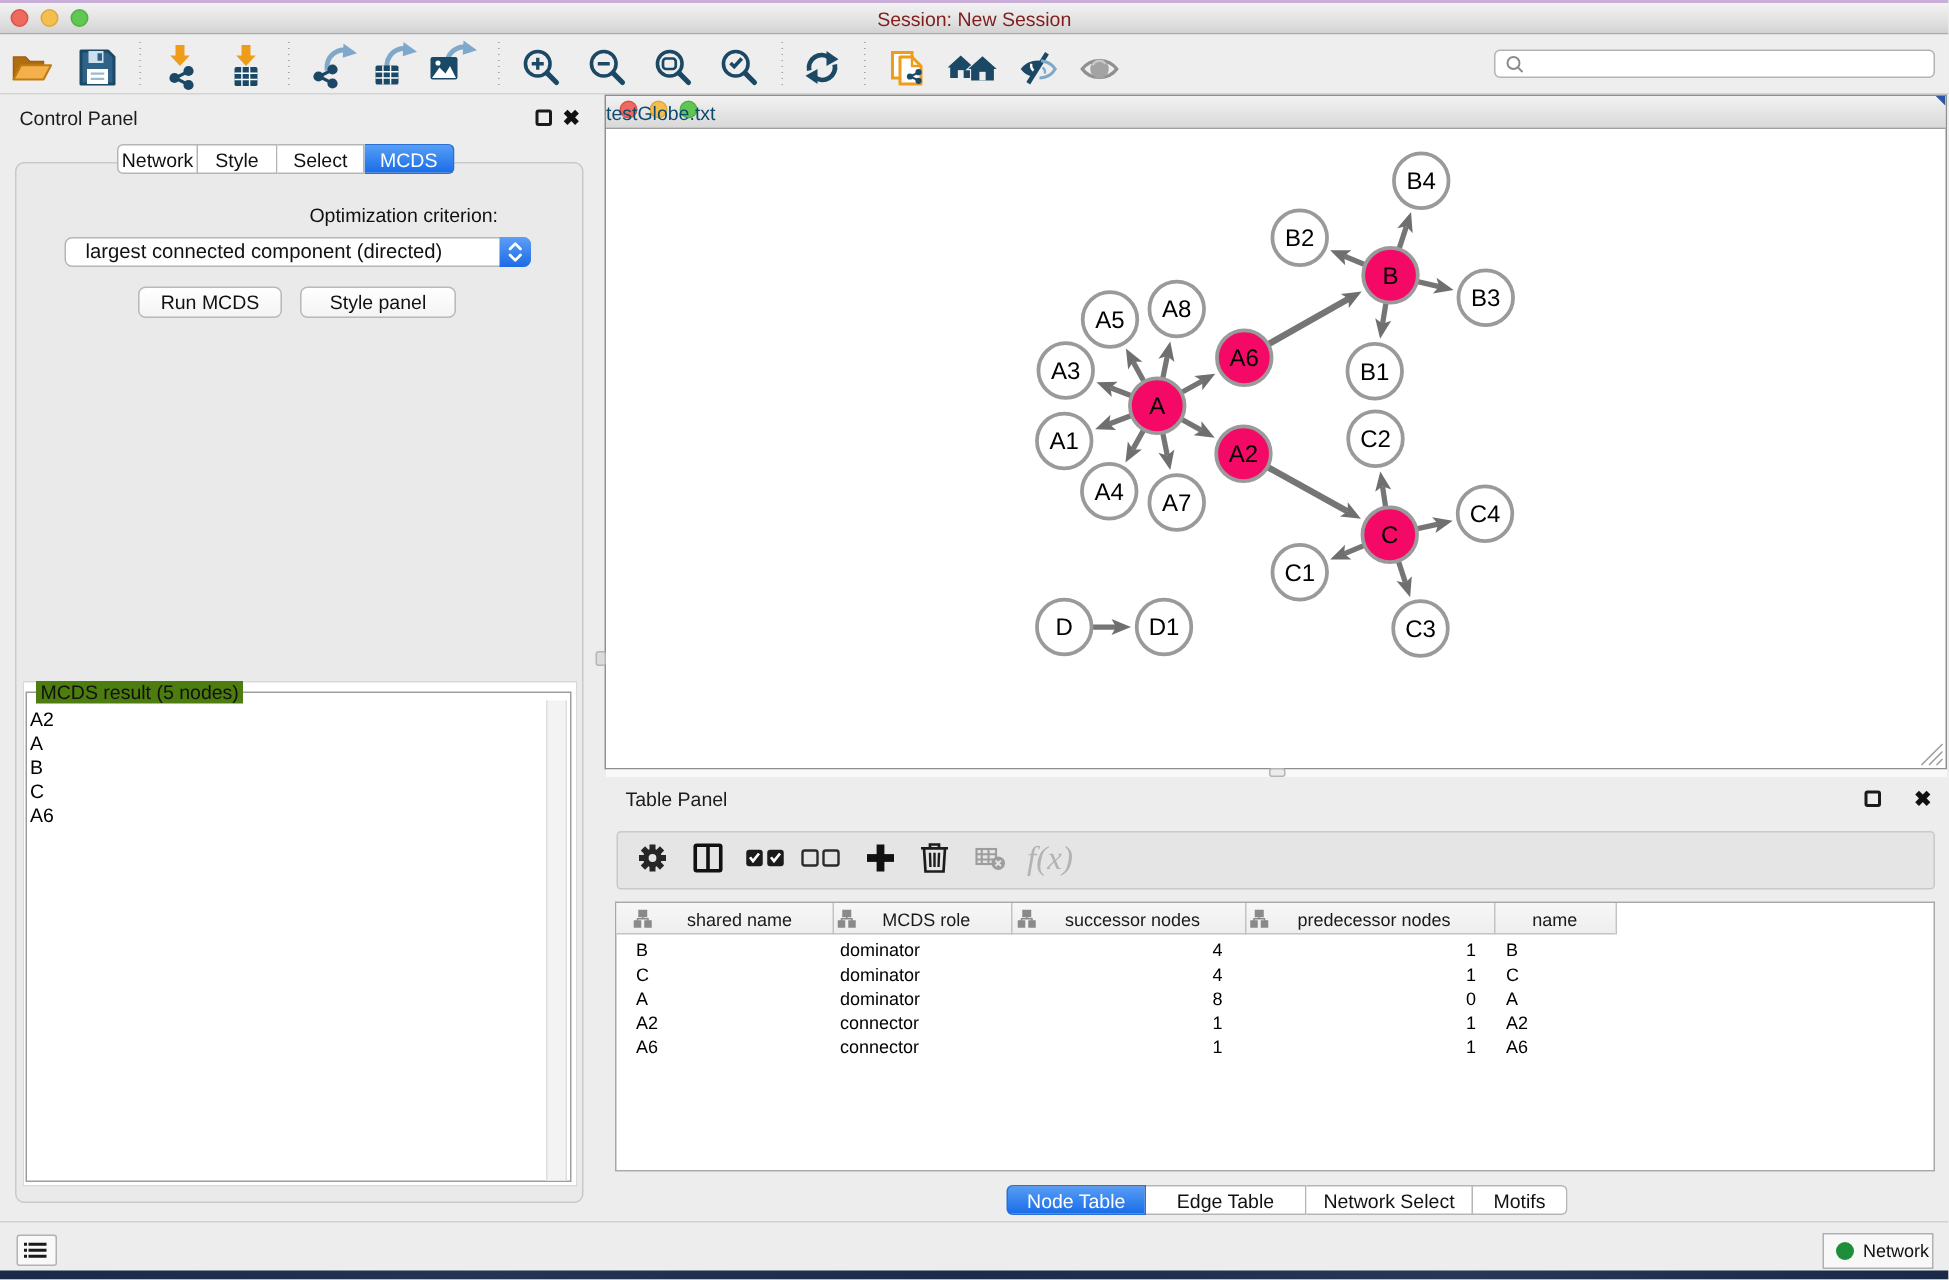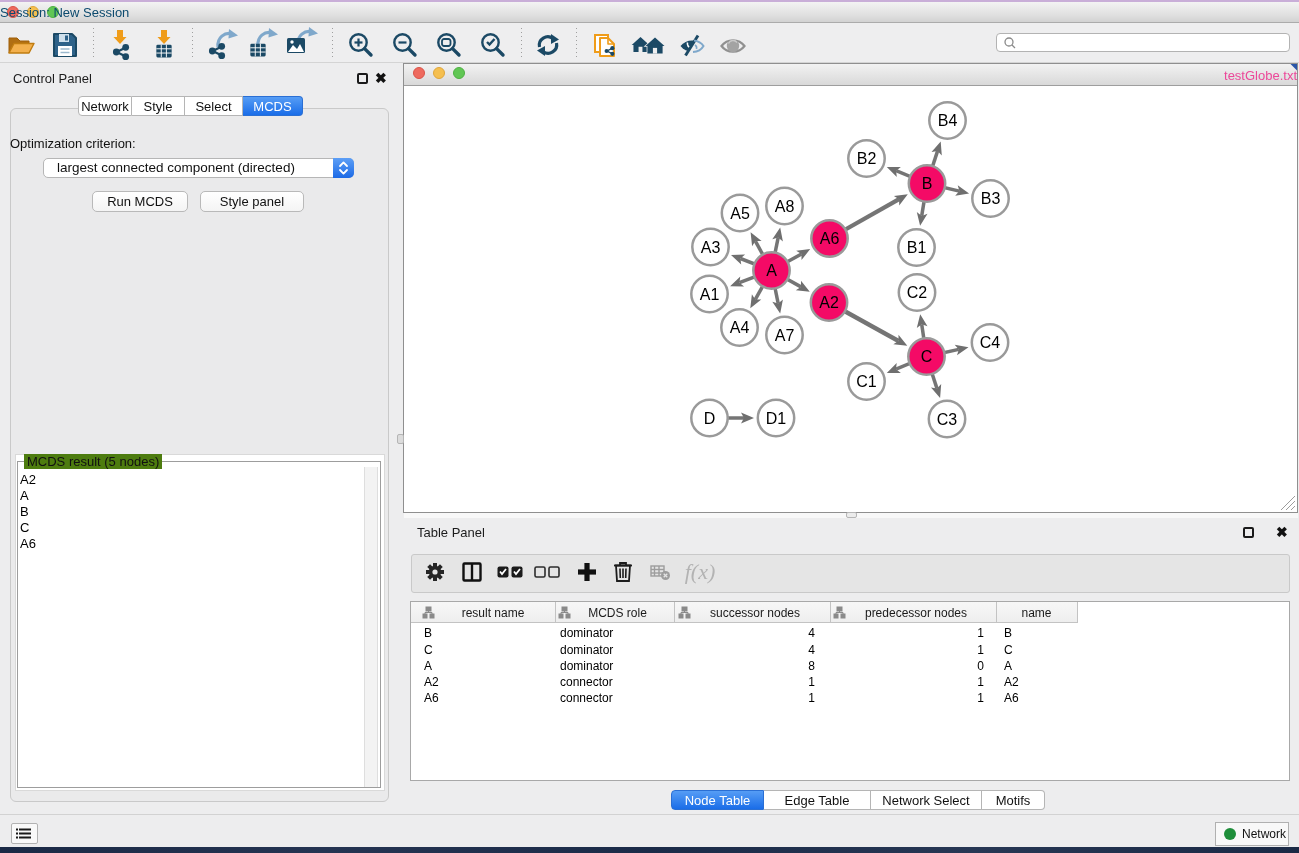--- a/index.html
+++ b/index.html
@@ -2,48 +2,48 @@
 <html><head><meta charset="utf-8">
 <style>
 *{margin:0;padding:0;box-sizing:border-box}
 html,body{width:1299px;height:853px;overflow:hidden}
 body{font-family:"Liberation Sans",sans-serif;background:#ededee;position:relative}
 .abs{position:absolute}
 
 #purple{left:0;top:0;width:1299px;height:2px;background:#c9aed8}
 #titlebar{left:0;top:2px;width:1299px;height:21px;background:linear-gradient(#f3f3f3,#dedede 70%,#d2d2d2);border-bottom:1px solid #ababab}
 .tl{border-radius:50%;width:12px;height:12px;top:6px}
-#title{width:1299px;text-align:left;top:5px;font-size:13px;color:#0c4a6e}
+#title{width:1299px;text-align:center;top:5px;font-size:13px;color:#7f1d1d}
 
 #toolbar{left:0;top:23px;width:1299px;height:40px;background:#eeeeef;border-bottom:1px solid #d4d4d4}
 .sep{top:5px;height:30px;width:1px;background-image:linear-gradient(#9f9f9f 1px,transparent 1px);background-size:1px 4px}
 #search{left:996px;top:33px;width:294px;height:19px;background:#fff;border:1px solid #b3b3b3;border-radius:4px}
 
 .ptitle{font-size:13px;color:#1c1c1c}
 .sqbtn{width:11px;height:11px;border:2px solid #1a1a1a;border-radius:2px}
 .xbtn{font-size:14px;font-weight:bold;color:#111}
 .tabrow{height:20px;display:flex;font-size:13px}
 .tab{background:#fff;border:1px solid #b5b5b5;border-left:none;color:#111;display:flex;align-items:center;justify-content:center}
 .tab:first-child{border-left:1px solid #b5b5b5;border-radius:4px 0 0 4px}
 .tab:last-child{border-radius:0 4px 4px 0}
 .tab.sel{background:linear-gradient(#569df5,#1a6de8);color:#fff;border-color:#2a6fd4}
 #cpane{left:10px;top:108px;width:379px;height:694px;background:#eaeaeb;border:1px solid #c9c9c9;border-radius:6px}
-#optlabel{left:10px;top:136px;width:322px;text-align:left;font-size:13px;color:#111}
+#optlabel{left:10px;top:136px;width:322px;text-align:right;font-size:13px;color:#111}
 #combo{left:43px;top:158px;width:311px;height:20px;background:#fff;border:1px solid #b6b6b6;border-radius:5px;font-size:13.5px;color:#111;line-height:18px;padding-left:13px}
 #combocap{right:-1px;top:-1px;width:21px;height:20px;border-radius:0 5px 5px 0;background:linear-gradient(#5d9ff6,#1c6ae6)}
 .btn{height:21px;background:linear-gradient(#fff,#f4f4f4);border:1px solid #b9b9b9;border-radius:5px;font-size:13px;color:#111;text-align:center;line-height:19px}
 #resultbox{left:15px;top:454px;width:370px;height:337px;background:#fff;border:1px solid #d9d9d9}
 #tborder{left:17px;top:461px;width:364px;height:327px;border:1px solid #9d9d9d;background:#fff}
 #tbtitle{left:24px;top:454px;background:#4d7c0f;padding:0 3px;font-size:13px;color:#111}
 #mlist{left:20px;top:472px;font-size:13px;color:#000;line-height:16px}
 #vscroll{left:364px;top:467px;width:14px;height:320px;background:#f3f3f3;border-left:1px solid #dedede;border-right:1px solid #dedede}
 
 #nwin{left:403px;top:63px;width:895px;height:450px;background:#fff;border:1px solid #8f8f8f}
 #ntitle{left:0;top:0;width:893px;height:22px;background:linear-gradient(#f2f2f2,#d9d9d9);border-bottom:1px solid #9e9e9e}
-#ncap{width:893px;text-align:right;top:4px;font-size:13px;color:#ec4899}
+#ncap{width:893px;text-align:left;top:4px;font-size:13px;color:#0c4a6e}
 #graph{left:0;top:23px}
 #graph line{stroke:#757575}
 #graph polygon{fill:#6f6f6f}
 #graph .wt{fill:#fff;stroke:#9a9a9a;stroke-width:2.5}
 #graph .pk{fill:#f40a66;stroke:#9a9a9a;stroke-width:2.5}
 #graph text{font-size:16px;fill:#000;text-anchor:middle;font-family:"Liberation Sans",sans-serif}
 #lgrip{left:397px;top:434px;width:7px;height:10px;background:#dcdcdc;border:1px solid #b5b5b5;border-radius:2px}
 #understrip{left:404px;top:513px;width:894px;height:5px;background:#f8f8f8}
 #bgrip{left:846px;top:512px;width:11px;height:6px;background:#ececec;border:1px solid #b5b5b5;border-radius:2px}
 
@@ -425,21 +425,21 @@
       </g>
     </svg>
   </div>
 <div class="abs" id="tbl">
   <div class="abs" id="thead"></div>
   <div class="abs hv" style="left:144px"></div>
   <div class="abs hv" style="left:263px"></div>
   <div class="abs hv" style="left:419px"></div>
   <div class="abs hv" style="left:585px"></div>
   <div class="abs hv" style="left:666px"></div>
-  <div class="abs hlabel" style="left:20px;width:124px">result name</div>
+  <div class="abs hlabel" style="left:20px;width:124px">shared name</div>
   <div class="abs hlabel" style="left:150px;width:113px">MCDS role</div>
   <div class="abs hlabel" style="left:269px;width:150px">successor nodes</div>
   <div class="abs hlabel" style="left:425px;width:160px">predecessor nodes</div>
   <div class="abs hlabel" style="left:585px;width:81px">name</div>
   <svg class="abs" style="left:0;top:0" width="666" height="21" viewBox="0 0 666 21">
     <g id="hicons" fill="#8a8a8a" stroke="#8a8a8a" stroke-width="1">
       <g transform="translate(12,5)">
           <rect x="3" y="0" width="5" height="4"></rect>
           <rect x="0" y="7" width="4" height="4"></rect>
           <rect x="7" y="7" width="4" height="4"></rect>

